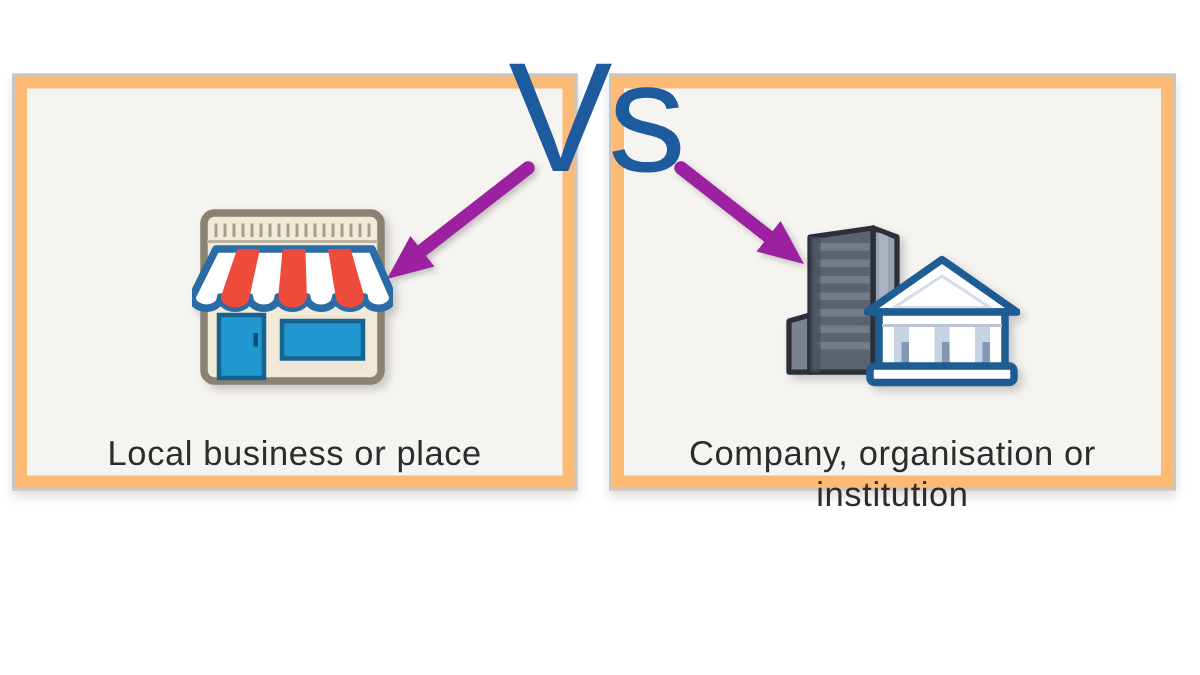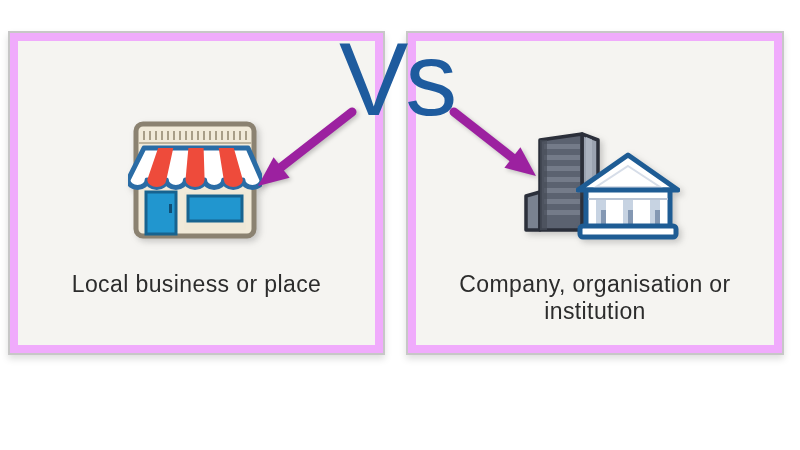--- a/index.html
+++ b/index.html
@@ -1,22 +1,22 @@
 <!DOCTYPE html>
 <html><head>
 <meta charset="utf-8">
 <style>
   html,body{margin:0;padding:0;background:#ffffff;}
   .stage{
     position:relative;width:800px;height:450px;background:#ffffff;
     font-family:"Liberation Sans",sans-serif;overflow:hidden;
   }
   .panel{
-    position:absolute;top:31px;height:324px;box-sizing:border-box;
-    background:#f0abfc;border:2px solid #c7c7c7;
+    position:absolute;top:49px;height:278px;box-sizing:border-box;
+    background:#fdba74;border:2px solid #c7c7c7;
     box-shadow:0 4px 7px rgba(0,0,0,0.13);
   }
   .panel-left{left:8px;width:377px;}
   .panel-right{left:406px;width:378px;}
   .panel-inner{position:absolute;inset:8px;background:#f5f4f1;}
   .caption{
     position:absolute;left:0;right:0;top:238px;text-align:center;
     font-size:23px;color:#2c2c2c;letter-spacing:0.4px;
   }
   .vs{

